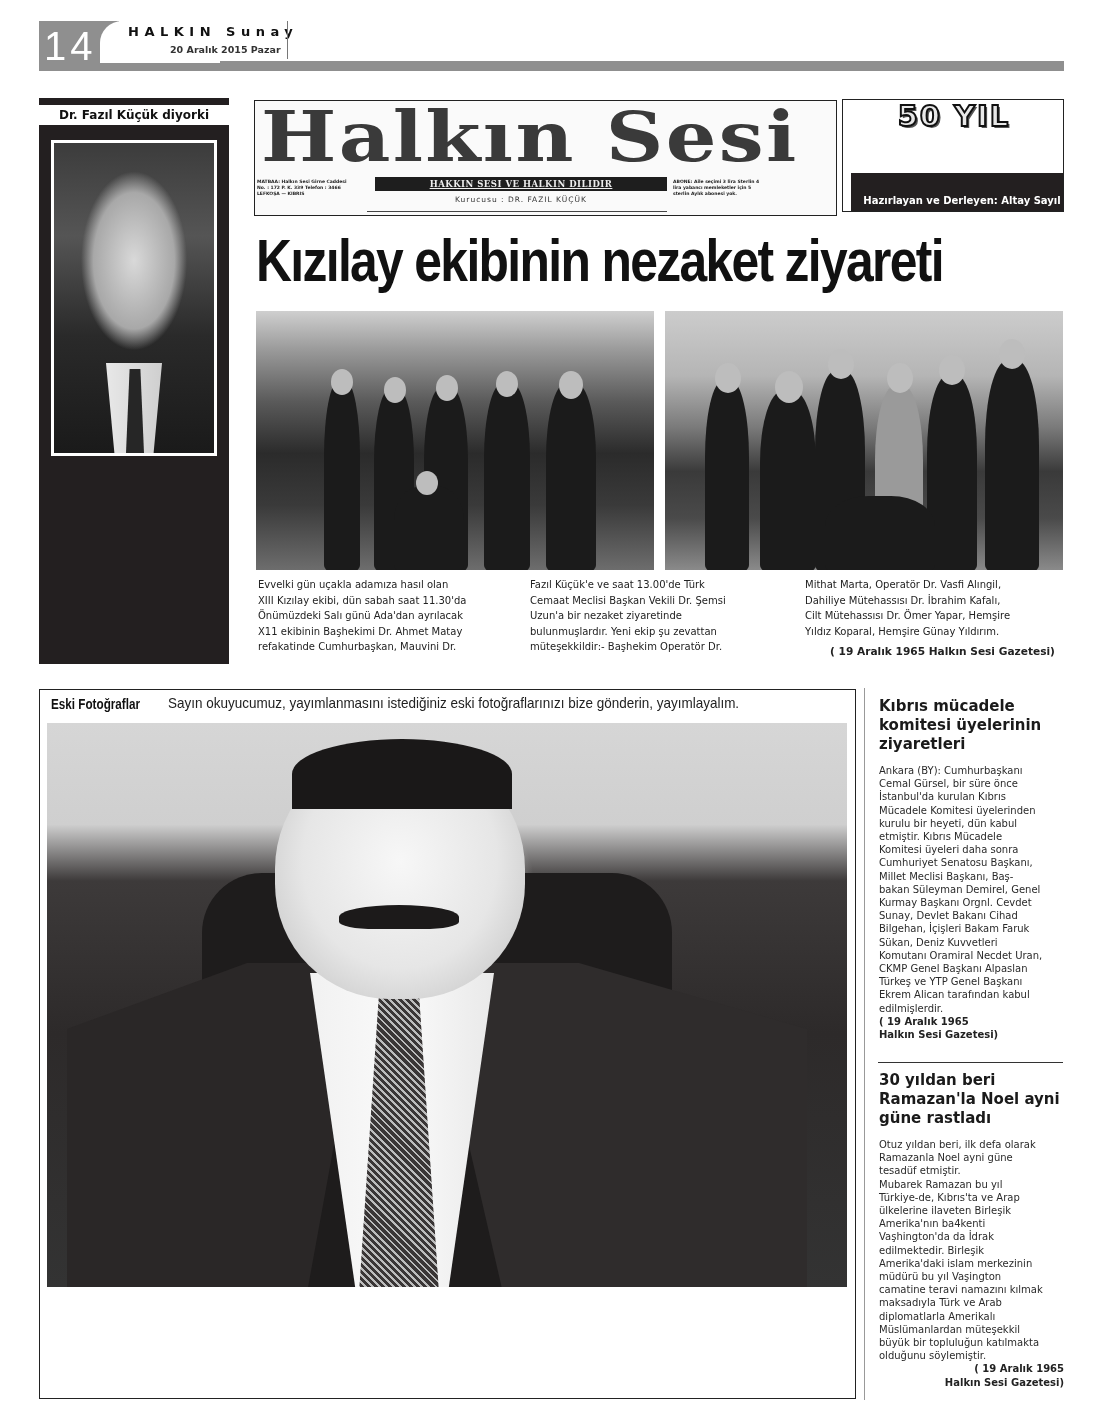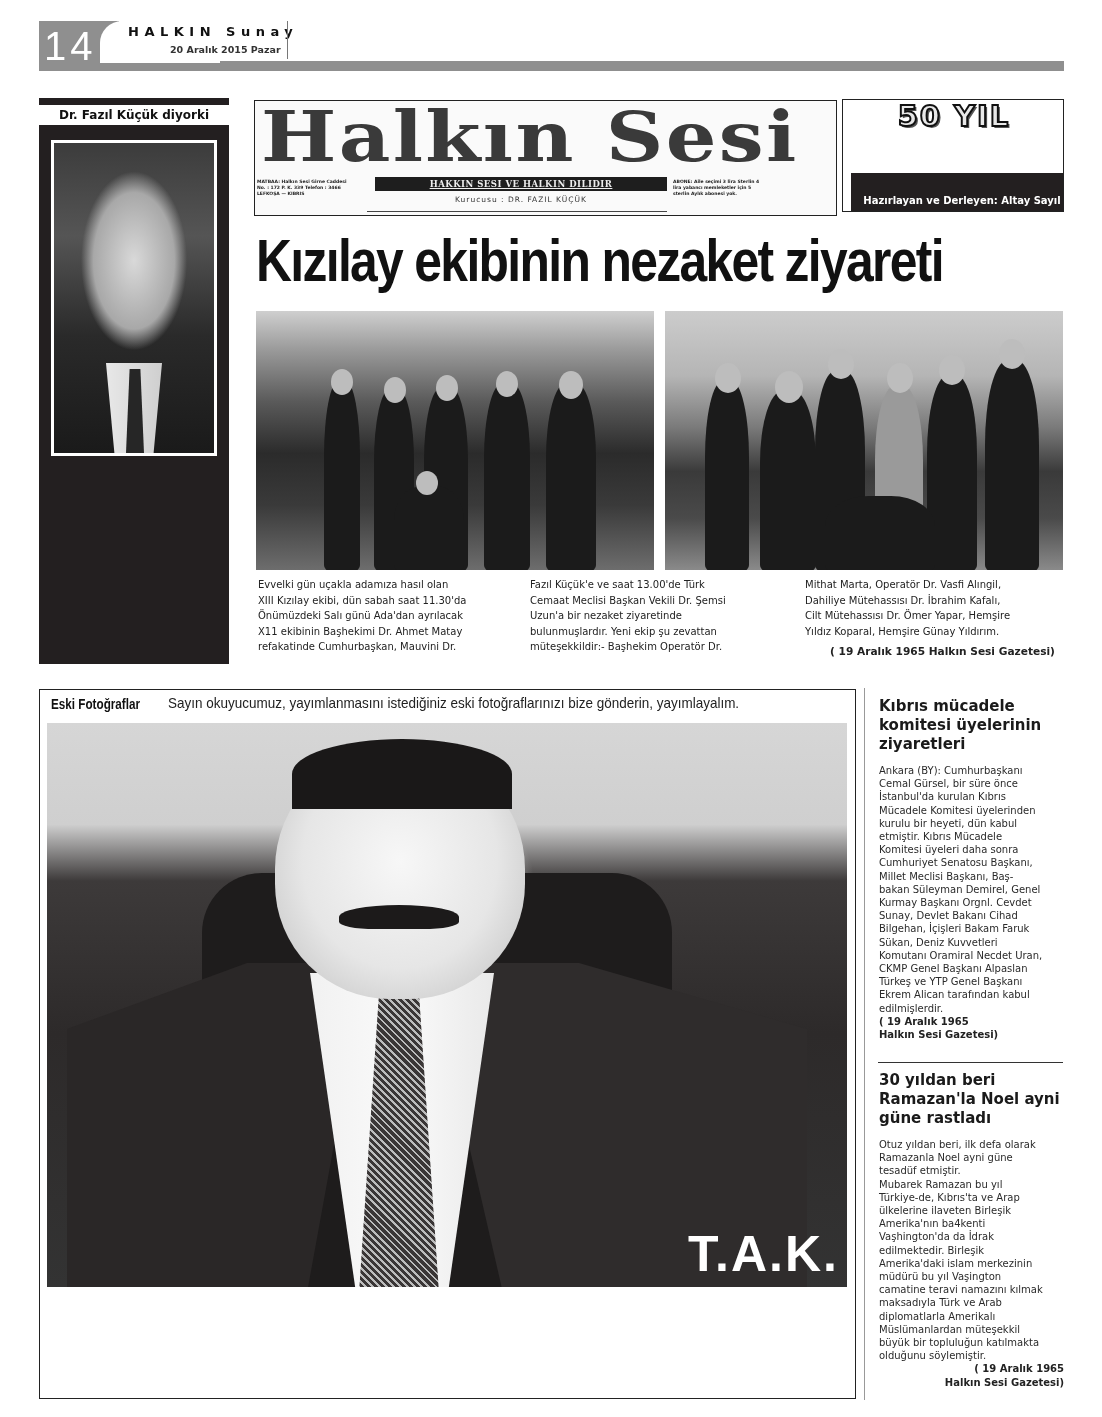--- a/index.html
+++ b/index.html
@@ -185,21 +185,20 @@
   <div class="old-note">Sayın okuyucumuz, yayımlanmasını istediğiniz eski fotoğraflarınızı bize gönderin, yayımlayalım.</div>
   <div class="old-photo">
     <div class="chair"></div>
     <div class="jacket-l"></div>
     <div class="jacket-r"></div>
     <div class="shirt"></div>
     <div class="tie"></div>
     <div class="face"></div>
     <div class="hair"></div>
     <div class="mustache"></div>
-    <div class="tak-mark">T.A.K.</div>
   </div>
 </div>
 
 <div class="side-vline"></div>
 
 <div class="side-story side-story1">
   <div class="side-title">Kıbrıs mücadele komitesi üyelerinin ziyaretleri</div>
   <div class="side-body">   Ankara (BY): Cumhurbaşkanı
 Cemal Gürsel, bir süre önce
 İstanbul'da kurulan Kıbrıs

